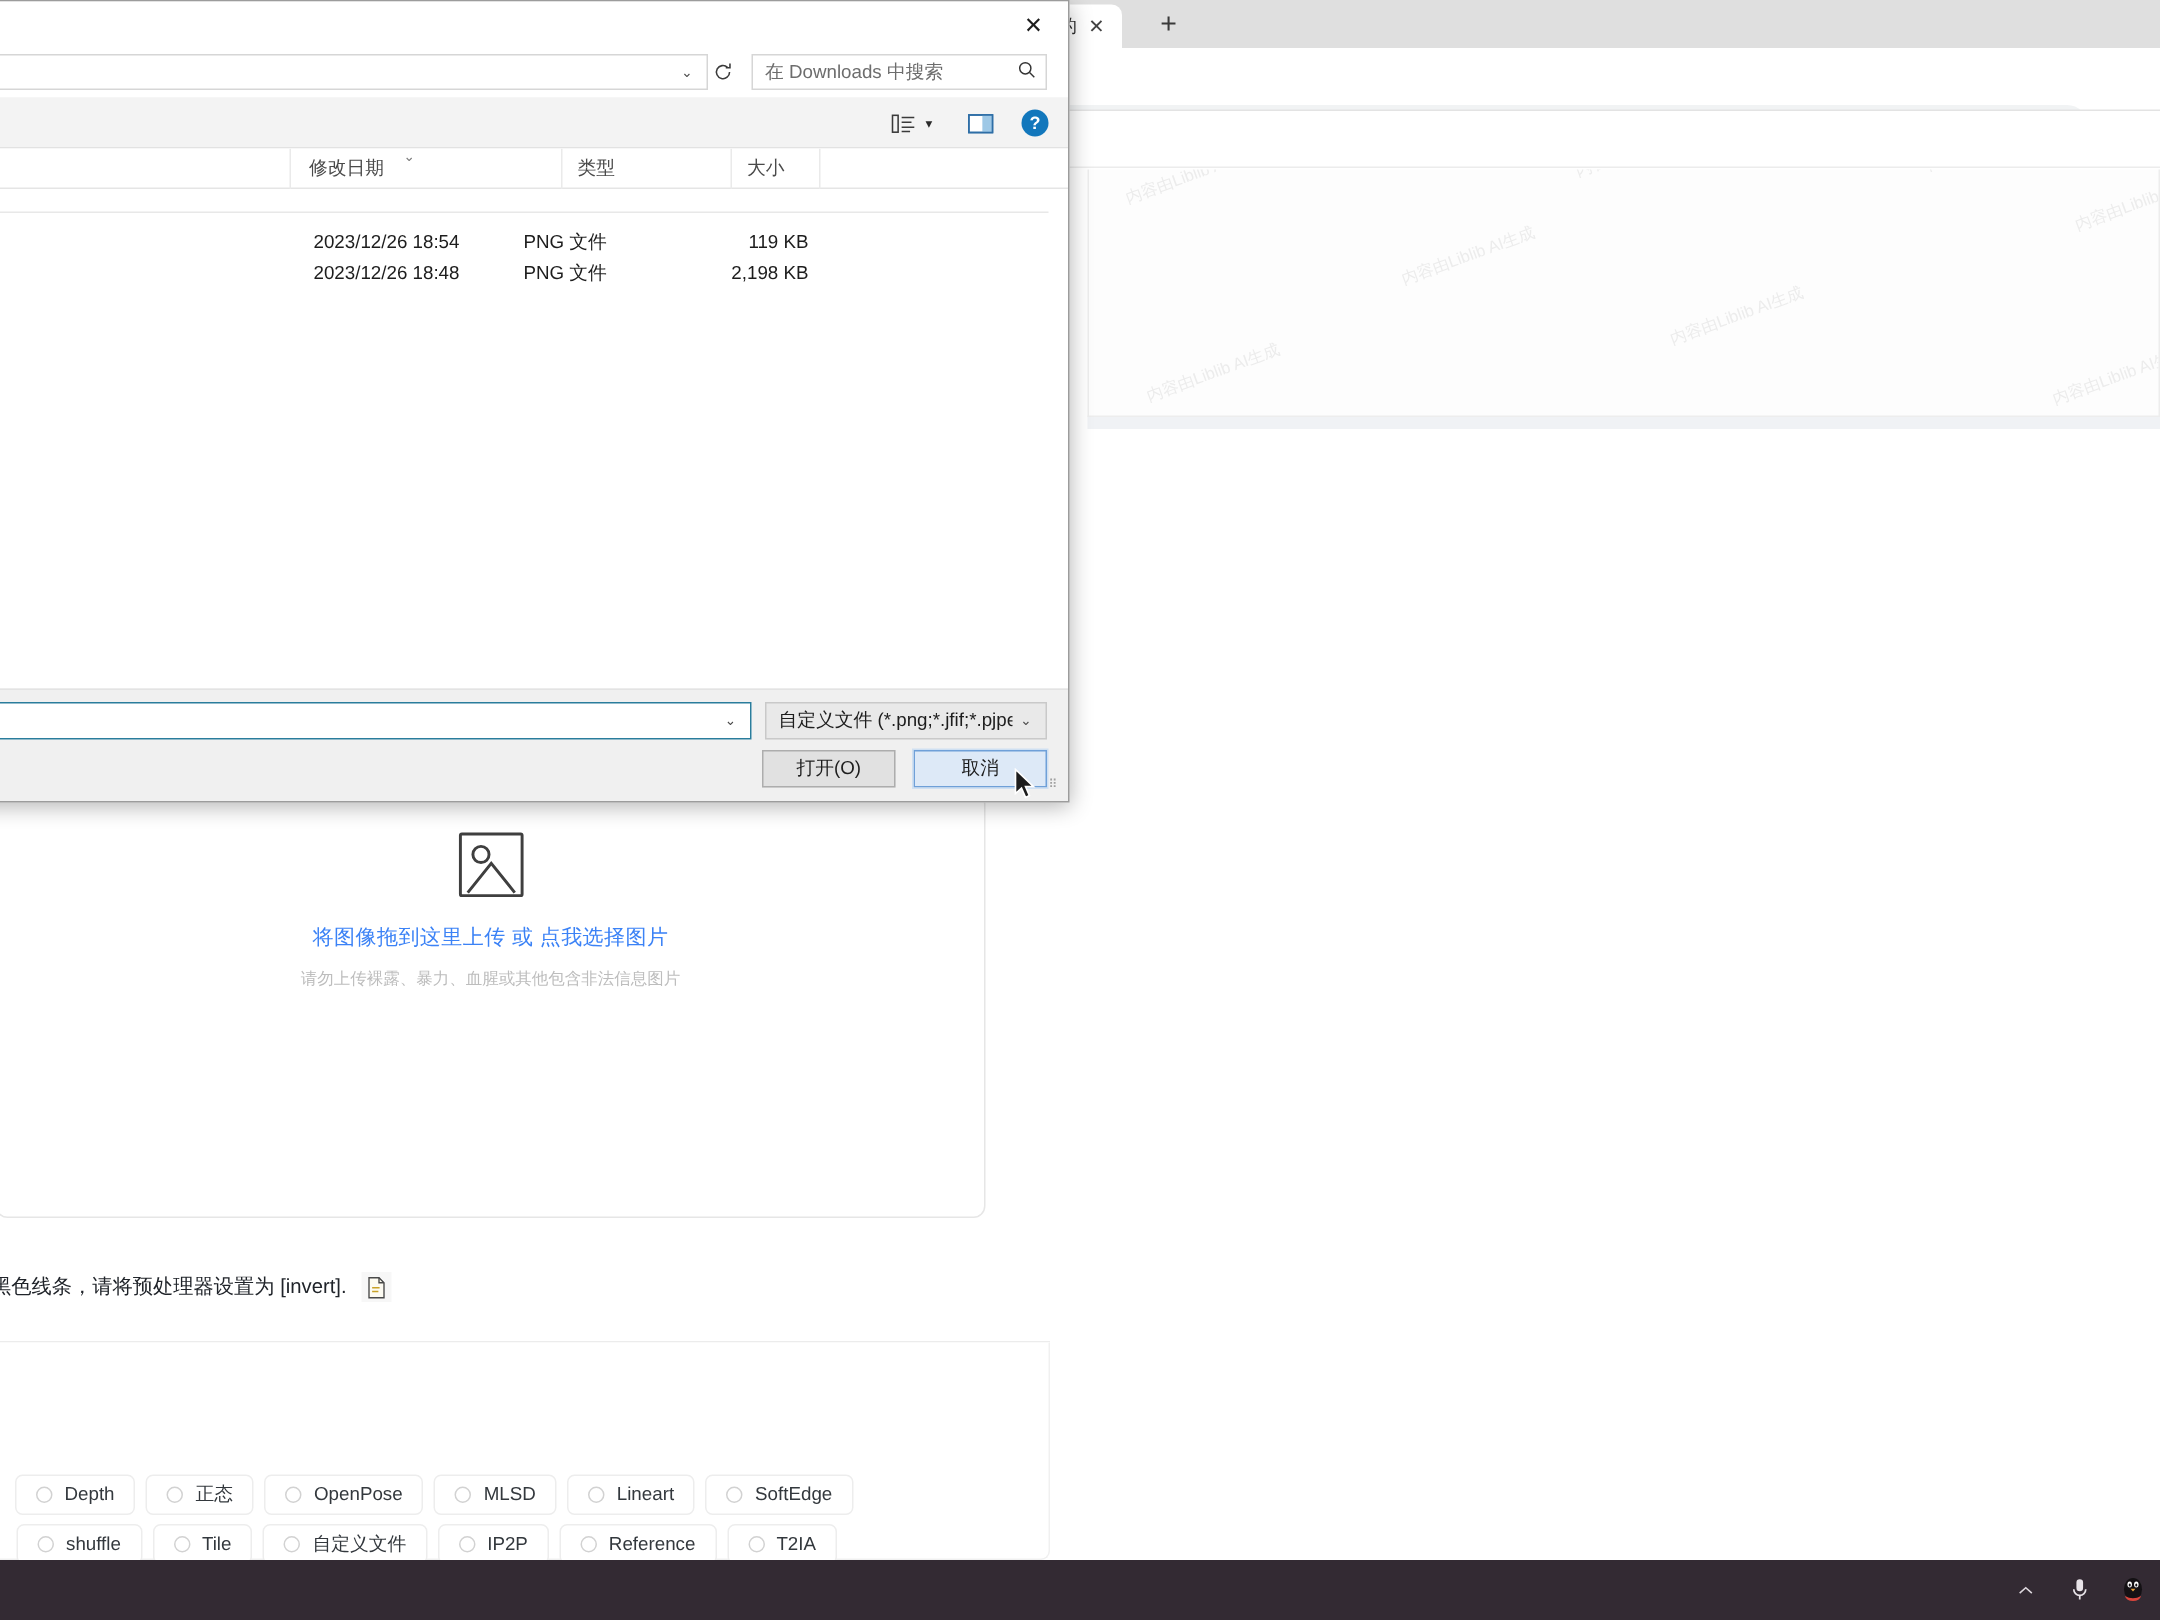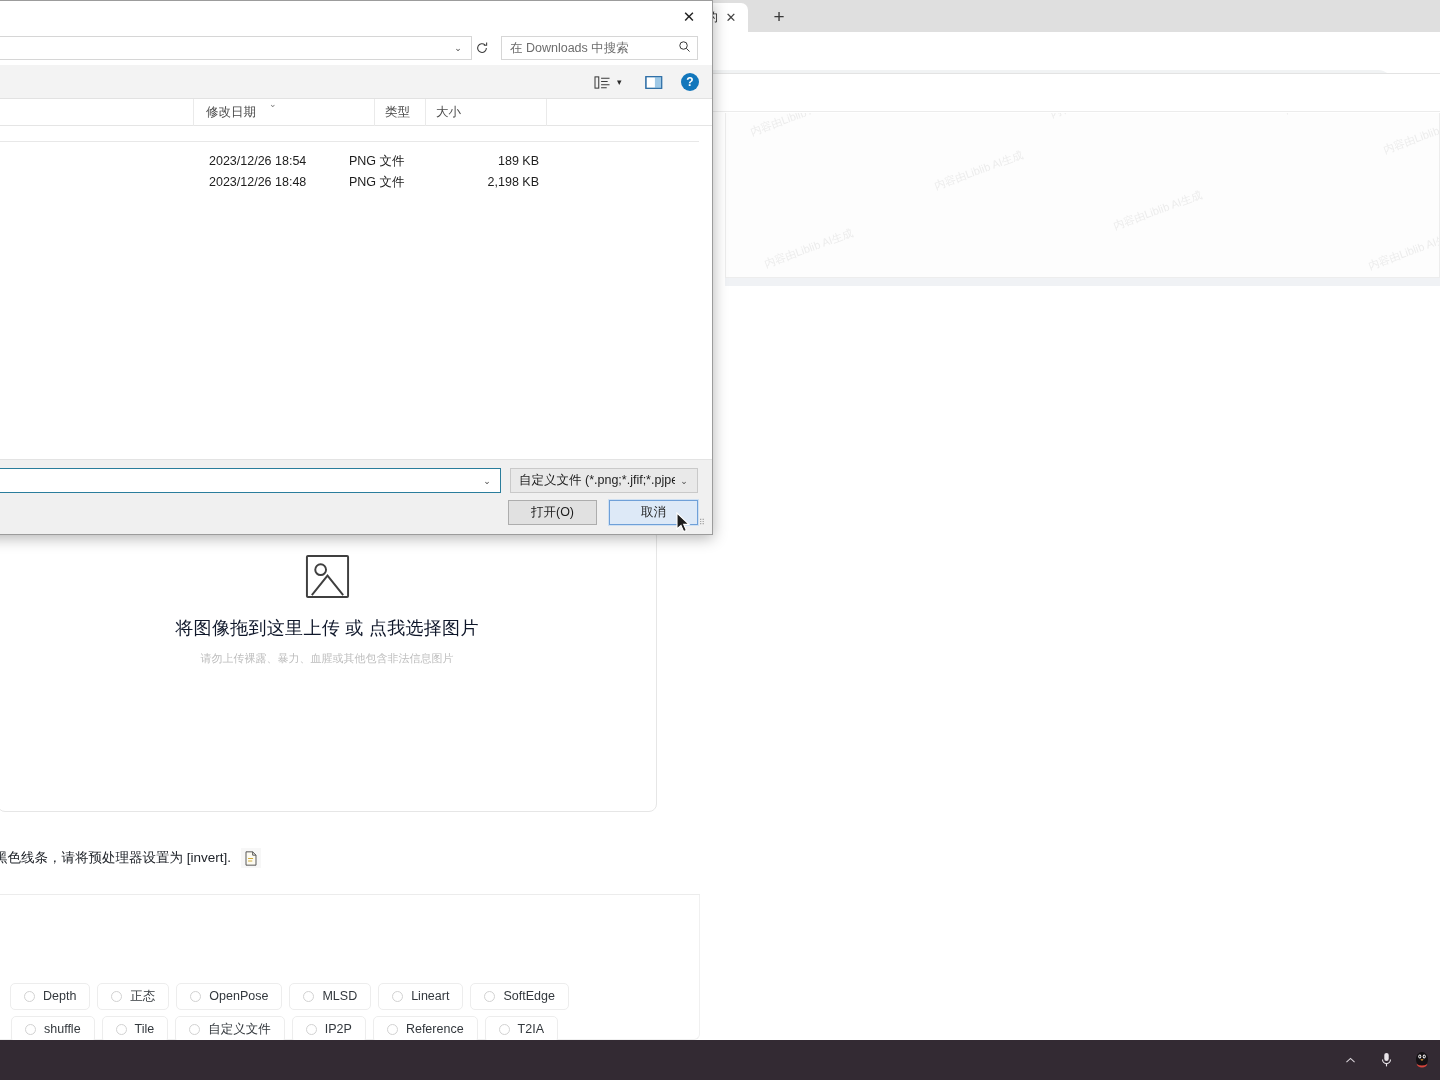--- a/index.html
+++ b/index.html
@@ -101,21 +101,21 @@
     border: 1px solid #e6e6e6; border-radius: 8px; background: #fff;
     display: flex; flex-direction: column; align-items: center;
     justify-content: flex-start; padding-top: 0;
   }
   .dz-inner {
     position: absolute; left: 0; right: 0; top: 24px;
     display: flex; flex-direction: column; align-items: center;
   }
   .dz-icon { width: 47px; height: 47px; }
   .dz-main {
-    margin-top: 16px; font-size: 18px; color: #0f172a; letter-spacing: .3px;
+    margin-top: 16px; font-size: 14px; color: #3b82f6; letter-spacing: .3px;
   }
   .dz-sub { margin-top: 11px; font-size: 11px; color: #bdbdbd; }
 
   .invert-row {
     position: absolute; left: -60px; top: 560px; width: 460px; height: 24px;
     display: flex; align-items: center; gap: 10px;
   }
   .invert-text { font-size: 13.5px; color: #20242a; white-space: nowrap; }
   .note-icon {
     width: 20px; height: 20px; background: #f7f7f7;
@@ -483,31 +483,31 @@
       <div class="tbi" style="left:920px;">
         <span class="help-circle">?</span>
       </div>
     </div>
 
     <div class="dlg-body">
       <div class="col-header">
         <div class="col-cell" style="left:432px; width:150px;padding-left:12px;">修改日期</div>
         <div class="sort-caret" style="left:508px; top:0px;">⌄</div>
         <div class="col-cell" style="left:587px; width:113px;margin-left:26px;">类型</div>
-        <div class="col-cell" style="left:664px; width:85px;">大小</div>
+        <div class="col-cell" style="left:726px; width:85px;">大小</div>
         <div class="col-cell" style="left:785px; width:100px; border-right:none;"></div>
       </div>
 
       <div class="group-rule"></div>
 
       <div id="file-rows">
           <div class="file-row" style="top: 51px;">
             <span class="fc fc-date">2023/12/26 18:54</span>
             <span class="fc fc-type">PNG 文件</span>
-            <span class="fc fc-size">189 KB</span>
+            <span class="fc fc-size">119 KB</span>
           </div>
           <div class="file-row" style="top: 72px;">
             <span class="fc fc-date">2023/12/26 18:48</span>
             <span class="fc fc-type">PNG 文件</span>
             <span class="fc fc-size">2,198 KB</span>
           </div>
         </div>
     </div>
 
     <div class="dlg-footer">

